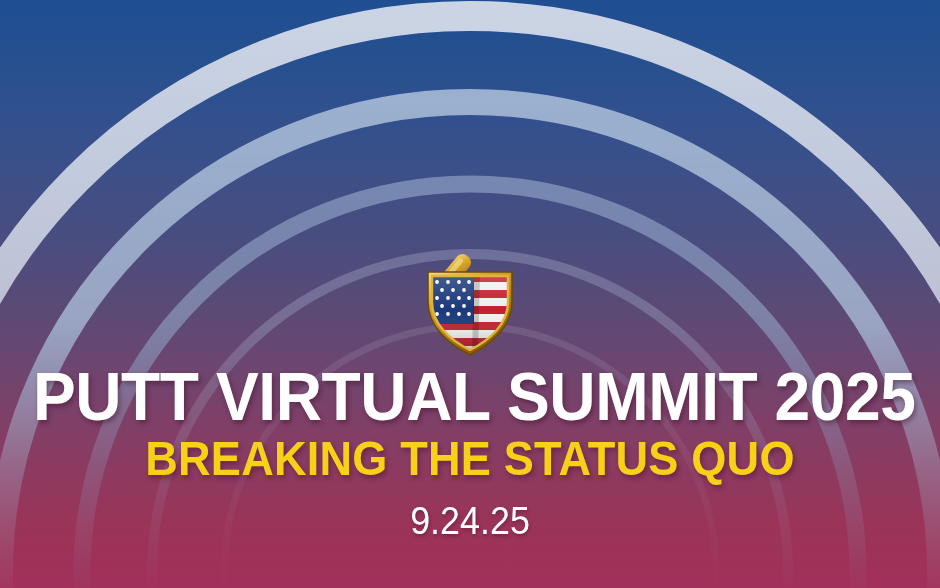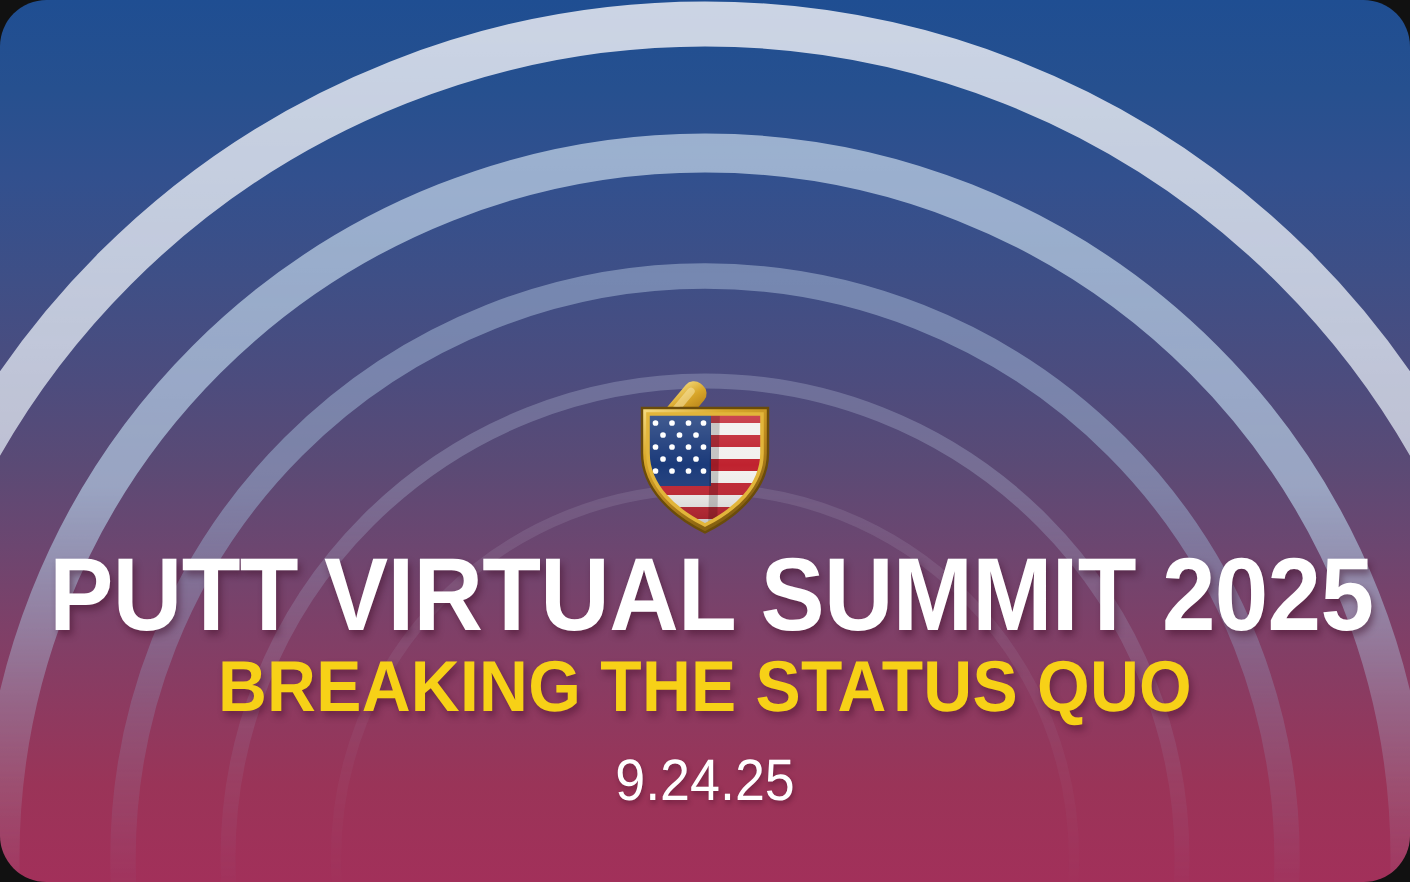--- a/index.html
+++ b/index.html
@@ -7,21 +7,20 @@
     padding: 0;
     background: #111;
   }
   #banner {
     position: relative;
     width: 940px;
     height: 588px;
     overflow: hidden;
     font-family: "Liberation Sans", sans-serif;
     user-select: none;
-    border-radius: 31px;
   }
 
   
   .bg-gradient {
     position: absolute;
     inset: 0;
     background: linear-gradient(
       180deg,
       #1f4e92 0%,
       #26508f 10%,

